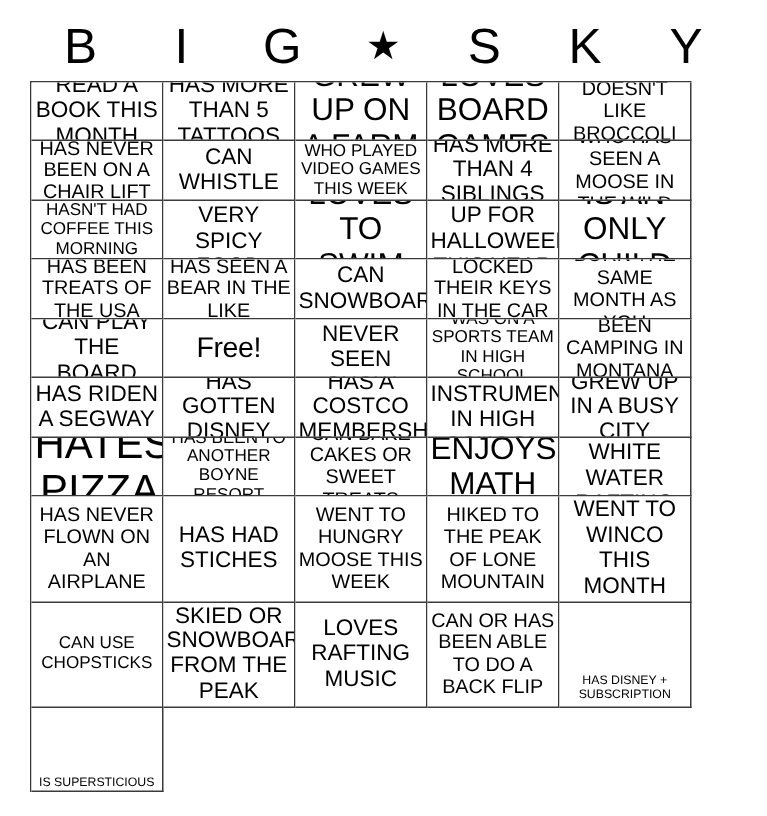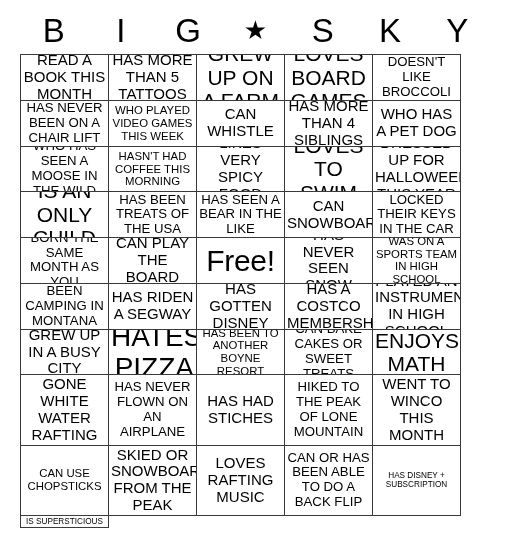--- a/index.html
+++ b/index.html
@@ -76,22 +76,22 @@
     word-break: normal;
     hyphens: none;
   }
   
   .fs-xxl .txt { font-size: 28px; text-align: right; }
   .fs-xl  .txt { font-size: 21px; }
   .fs-lg  .txt { font-size: 15px; }
   .fs-md  .txt { font-size: 13.2px; }
   .fs-sm  .txt { font-size: 11.4px; }
   .fs-xs  .txt { font-size: 15px; }
-  .fs-xxs .txt { font-size: 8.2px; }
-  .free .txt { font-size: 30px; letter-spacing: -0.3px; }
+  .fs-xxs .txt { font-size: 8.2px; margin-top: 44px; }
+  .free .txt { font-size: 19px; letter-spacing: -0.3px; }
 </style>
 </head>
 <body>
 
 <div id="card">
 
   <div id="header-row">
       <div class="header-cell">B</div>
       <div class="header-cell">I</div>
       <div class="header-cell">G</div>
@@ -113,31 +113,28 @@
       </div>
       <div class="cell fs-xl">
         <span class="txt">LOVES BOARD GAMES</span>
       </div>
       <div class="cell fs-md">
         <span class="txt">DOESN'T LIKE BROCCOLI</span>
       </div>
       <div class="cell fs-md">
         <span class="txt">HAS NEVER BEEN ON A CHAIR LIFT</span>
       </div>
+      <div class="cell fs-lg">
+        <span class="txt">CAN WHISTLE</span>
+      </div>
       <div class="cell fs-sm">
         <span class="txt">WHO PLAYED VIDEO GAMES THIS WEEK</span>
       </div>
       <div class="cell fs-lg">
-        <span class="txt">CAN WHISTLE</span>
-      </div>
-      <div class="cell fs-lg">
         <span class="txt">HAS MORE THAN 4 SIBLINGS</span>
-      </div>
-      <div class="cell fs-lg">
-        <span class="txt">WHO HAS A PET DOG</span>
       </div>
       <div class="cell fs-md">
         <span class="txt">WHO HAS SEEN A MOOSE IN THE WILD</span>
       </div>
       <div class="cell fs-sm">
         <span class="txt">HASN'T HAD COFFEE THIS MORNING</span>
       </div>
       <div class="cell fs-lg">
         <span class="txt">LIKES VERY SPICY FOOD</span>
       </div>
@@ -210,20 +207,23 @@
       <div class="cell fs-lg">
         <span class="txt">GONE WHITE WATER RAFTING</span>
       </div>
       <div class="cell fs-md">
         <span class="txt">HAS NEVER FLOWN ON AN AIRPLANE</span>
       </div>
       <div class="cell fs-lg">
         <span class="txt">HAS HAD STICHES</span>
       </div>
       <div class="cell fs-md">
+        <span class="txt">WENT TO HUNGRY MOOSE THIS WEEK</span>
+      </div>
+      <div class="cell fs-md">
         <span class="txt">HIKED TO THE PEAK OF LONE MOUNTAIN</span>
       </div>
       <div class="cell fs-lg">
         <span class="txt">WENT TO WINCO THIS MONTH</span>
       </div>
       <div class="cell fs-sm">
         <span class="txt">CAN USE CHOPSTICKS</span>
       </div>
       <div class="cell fs-xs">
         <span class="txt">SKIED OR SNOWBOARDED FROM THE PEAK</span>

